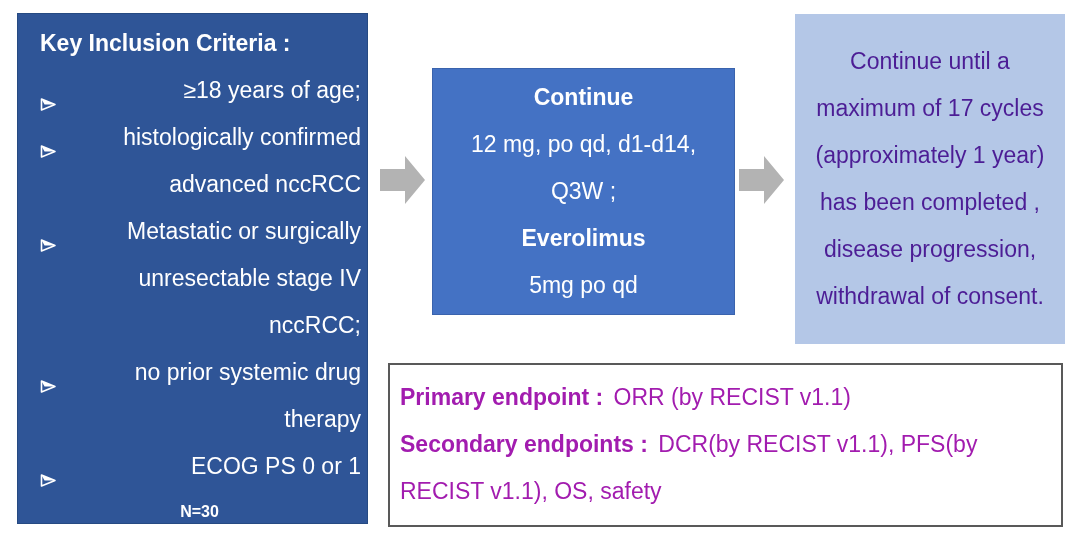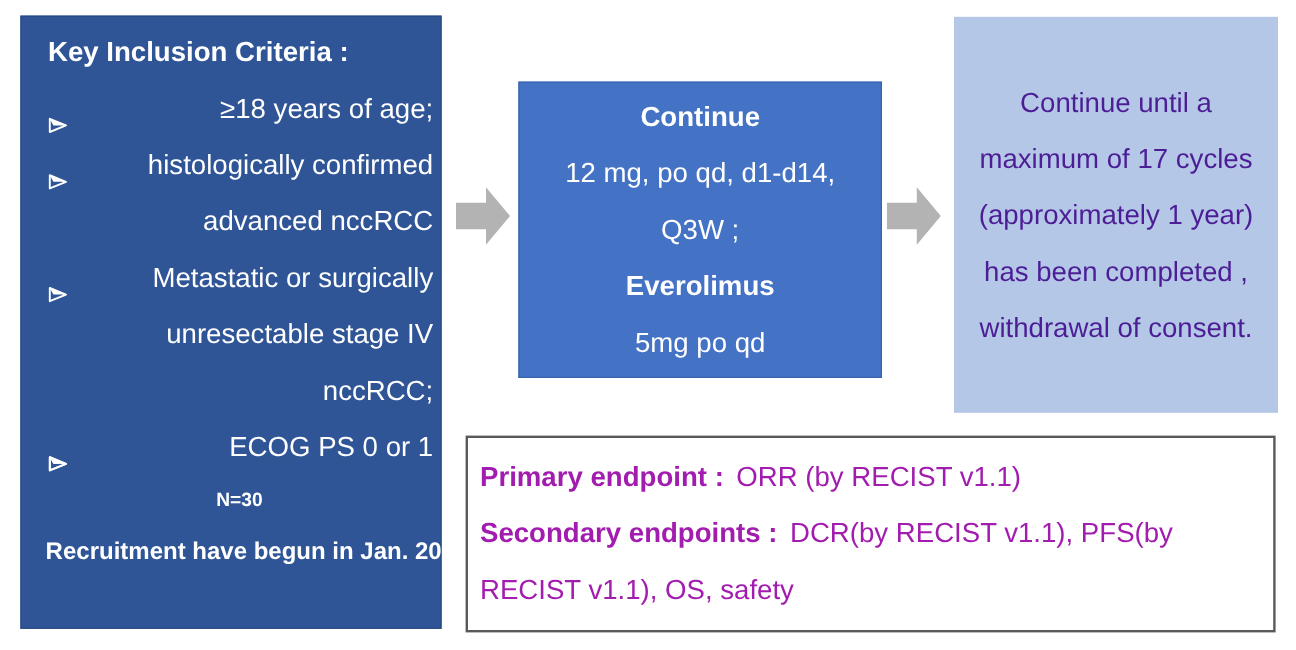--- a/index.html
+++ b/index.html
@@ -85,21 +85,21 @@
             <polygon points="1.5,3 15,8.5 4.5,8.5" fill="#ffffff"></polygon>
           </svg>
         </span><span class="bullet-text">Metastatic or surgically unresectable stage IV nccRCC;</span>
       </li>
         <li class="bullet-item">
         <span class="bullet">
           <svg width="17" height="17" viewBox="0 0 17 17">
             <polygon points="1.5,3 15,8.5 1.5,14" fill="none" stroke="#ffffff" stroke-width="1.6" stroke-linejoin="round"></polygon>
             <polygon points="1.5,3 15,8.5 4.5,8.5" fill="#ffffff"></polygon>
           </svg>
-        </span>
+        </span><span class="bullet-text">no prior systemic drug therapy</span>
       </li>
         <li class="bullet-item">
         <span class="bullet">
           <svg width="17" height="17" viewBox="0 0 17 17">
             <polygon points="1.5,3 15,8.5 1.5,14" fill="none" stroke="#ffffff" stroke-width="1.6" stroke-linejoin="round"></polygon>
             <polygon points="1.5,3 15,8.5 4.5,8.5" fill="#ffffff"></polygon>
           </svg>
         </span><span class="bullet-text">ECOG PS 0 or 1</span>
       </li>
       </ul>
@@ -134,20 +134,23 @@
       <div class="cont-line">
       <span>maximum of 17 cycles</span>
     </div>
       <div class="cont-line">
       <span>(approximately 1 year)</span>
     </div>
       <div class="cont-line">
       <span>has been completed ,</span>
     </div>
       <div class="cont-line">
+      <span>disease progression,</span>
+    </div>
+      <div class="cont-line">
       <span>withdrawal of consent.</span>
     </div>
     </section>
 
   <section class="endpoints-box">
     <p><b>Primary endpoint : </b><span>ORR (by RECIST v1.1)</span></p>
     <p><b>Secondary endpoints : </b><span>DCR(by RECIST v1.1), PFS(by RECIST v1.1), OS, safety</span></p>
   </section>
 
 </div>

